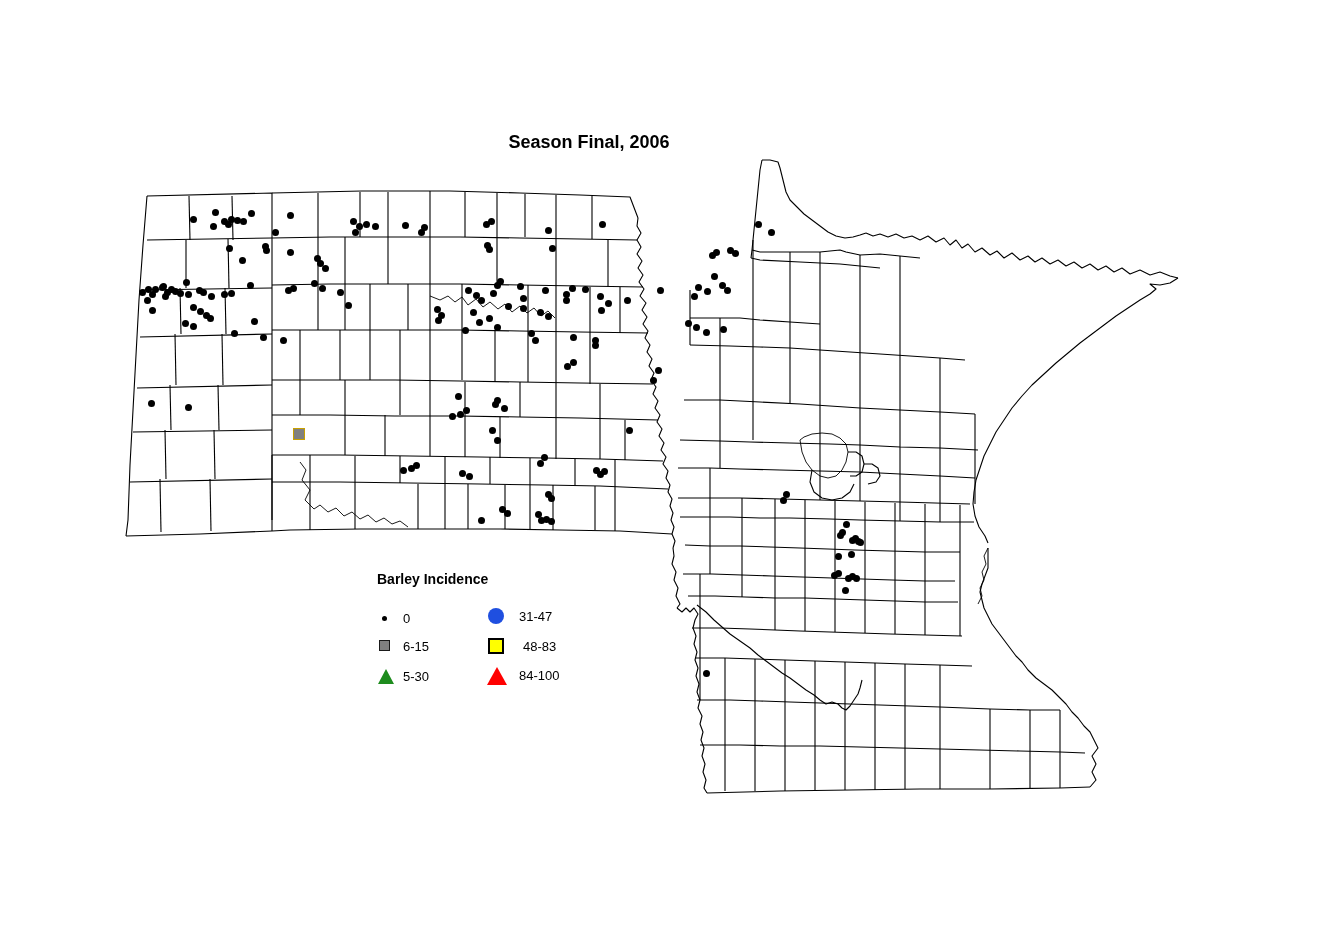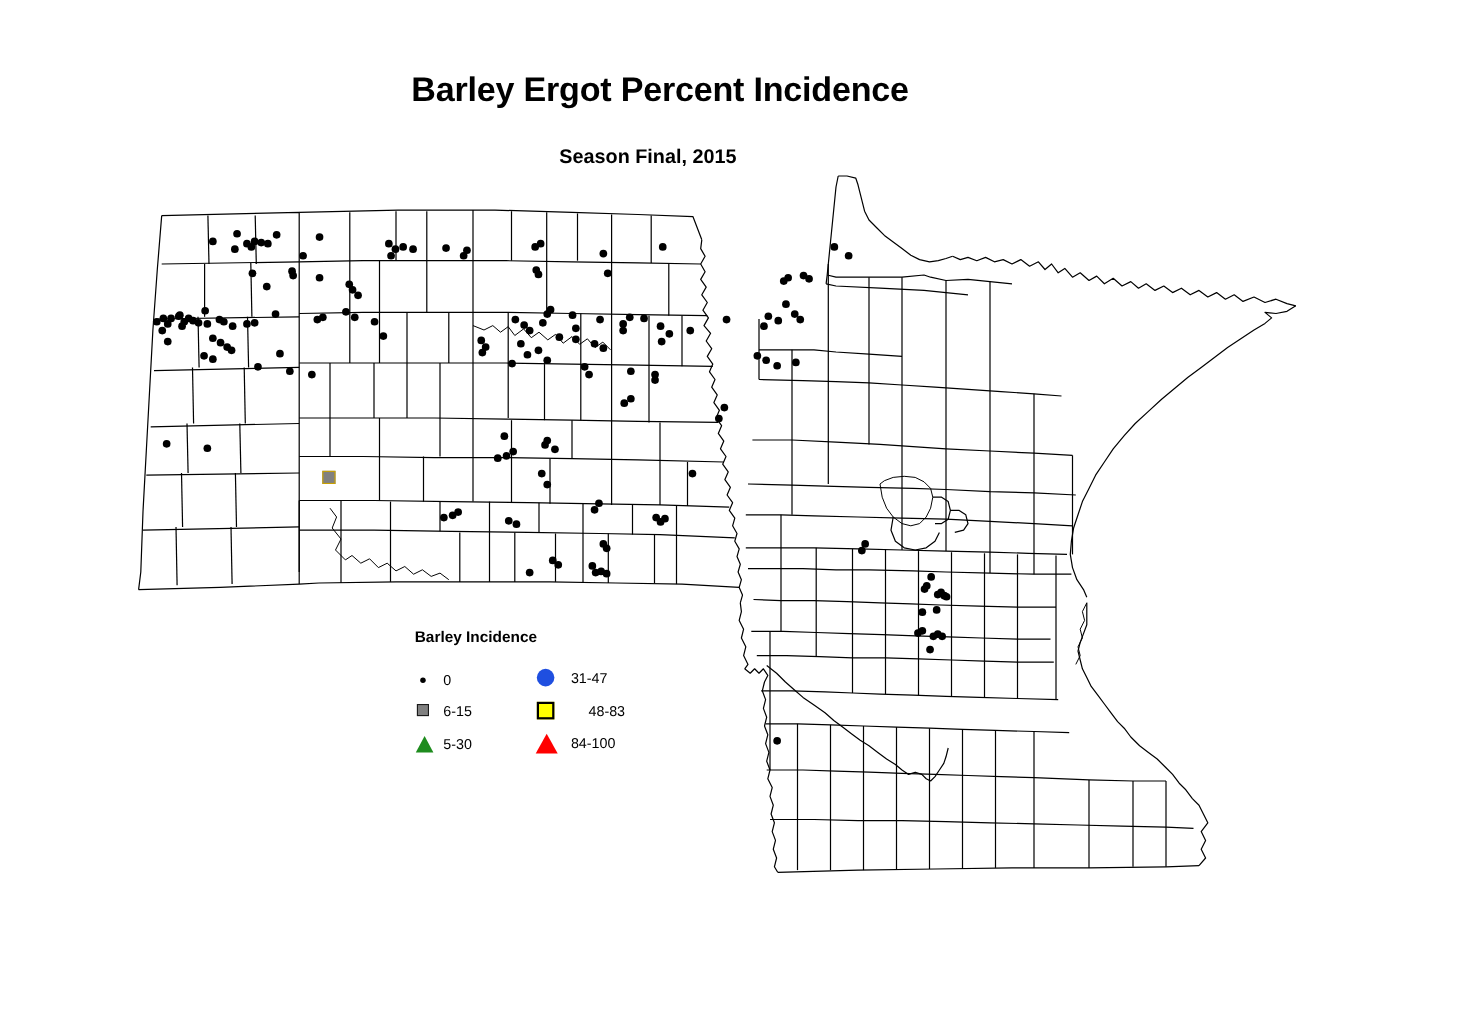--- a/index.html
+++ b/index.html
@@ -141,22 +141,21 @@
     height: 16px;
     border-radius: 50%;
     background: #1f4fe0;
   }
 </style>
 </head>
 <body>
 
 <div id="page">
 
-  <div id="title">Barley Ergot Percent Incidence</div>
-  <div id="subtitle">Season Final, 2015</div>
+  <div id="subtitle">Season Final, 2006</div>
 
   <div id="map-layer">
     <svg id="map-svg" width="1341" height="926" viewBox="0 0 1341 926">
       <g fill="none" stroke="#000000" stroke-width="1.1" stroke-linejoin="round">
 
         <path d="M147,196 L362,192 L362,196 L407,197 L520,196 L520,200 L630,199
                  L630,340 L630,470 L633,540" stroke="none"></path>
 
         <path d="M147,196 L272,193 L272,256 L272,360 L272,420 L272,470 L272,520"></path>
         <path d="M147,196 L143,245 L139,300 L136,355 L133,410 L130,465 L128,520 L126,536"></path>
@@ -581,21 +580,21 @@
       <span class="legend-sym">
         <span class="sym-circle-blue"></span>
       </span>
       <span class="legend-label" style="left:32px;">31-47</span>
     </div>
 
     <div class="legend-item" style="left:110px; top:66px;">
       <span class="legend-sym">
         <span class="sym-square-yellow"></span>
       </span>
-      <span class="legend-label" style="left:48px;">48-83</span>
+      <span class="legend-label" style="left:36px;">48-83</span>
     </div>
 
     <div class="legend-item" style="left:110px; top:95px;">
       <span class="legend-sym">
         <span class="sym-tri-red"></span>
       </span>
       <span class="legend-label" style="left:32px;">84-100</span>
     </div>
   </div>
 

